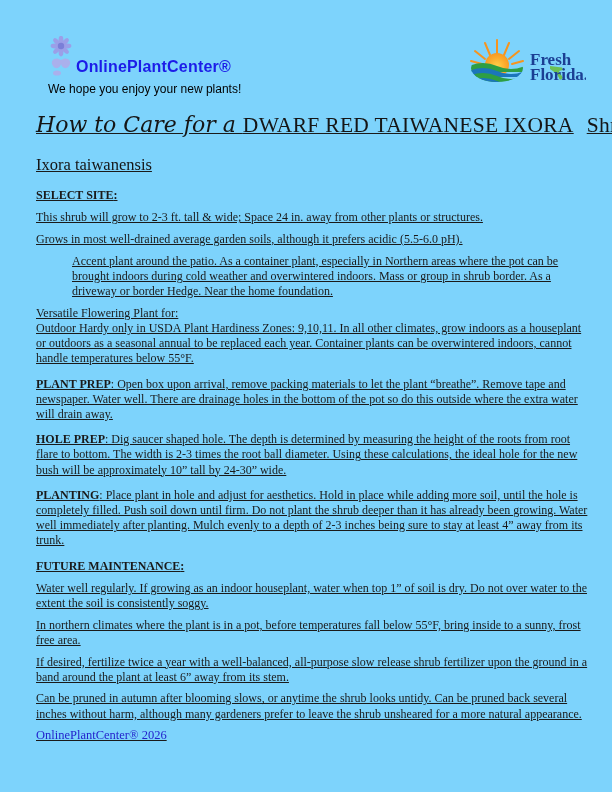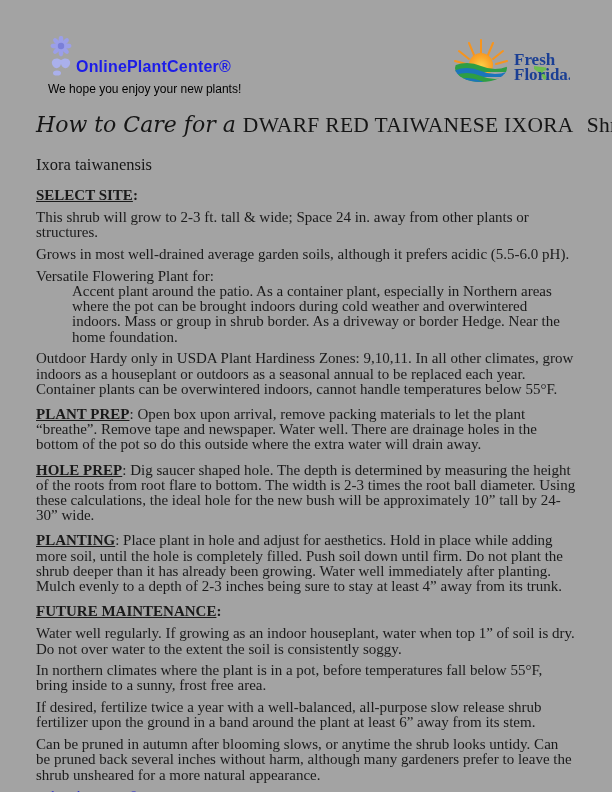--- a/index.html
+++ b/index.html
@@ -1,26 +1,27 @@
 <!DOCTYPE html>
 <html><head>
 <meta charset="utf-8">
 <style>
   html,body { margin:0; padding:0; background:#ffffff; }
   .page {
     position: relative;
     width: 612px;
     height: 792px;
     margin: 0 auto;
-    background: #a3a3a3;
+    background: #7dd3fc;
     box-sizing: border-box;
-    padding: 34px 36px 0 36px;
+    padding: 34px 20px 0 36px;
     font-family: "Liberation Serif", serif;
     color: #1a1a1a;
     overflow: hidden;
+    text-decoration: underline;
   }
 
   
   .brand-block { position: relative; height: 64px; }
   .flower-logo { position: absolute; left: 10px; top: 2px; }
   .brand-name {
     position: absolute; left: 40px; top: 24px;
     font-family: "Liberation Sans", sans-serif;
     font-weight: 700; font-size: 16px; letter-spacing: 0.2px;
     color: #1c1ce8;
@@ -42,21 +43,21 @@
     font-family: "Liberation Serif", serif;
     font-size: 21.5px; color: #151515; letter-spacing: 0.3px;
   }
   .title-gap { display: inline-block; width: 13px; }
   .subtitle {
     text-align: left; font-size: 16.5px; margin-top: 17px; color: #151515;
   }
 
   
   .doc-body { margin-top: 13px; }
-  .para { font-size: 15px; line-height: 15.2px; margin: 0 0 6.5px 0; }
+  .para { font-size: 12px; line-height: 15.2px; margin: 0 0 6.5px 0; }
   .hd { font-weight: 700; text-decoration: underline; text-decoration-thickness: 1.4px; }
   .hd-colon { font-weight: 700; }
   .sec-heading { margin: 10px 0 7px 0; }
   .indent { margin-left: 36px; margin-top: 0; }
   .runin-para { margin-top: 10px; }
   .versatile-lead { margin-bottom: 0; }
 
   .footer {
     text-align: left;
     font-family: "Liberation Serif", serif;
@@ -133,22 +134,22 @@
   </div>
   <div class="subtitle">Ixora taiwanensis</div>
 
   <div class="doc-body">
 
     <p class="para sec-heading"><span class="hd">SELECT SITE</span><span class="hd-colon">:</span></p>
 
     <p class="para">This shrub will grow to 2-3 ft. tall &amp; wide; Space 24 in. away from other plants or structures.</p>
     <p class="para">Grows in most well-drained average garden soils, although it prefers acidic (5.5-6.0 pH).</p>
 
+    <p class="para indent">Accent plant around the patio.  As a container plant, especially in Northern areas where the pot can be brought indoors during cold weather and overwintered indoors.  Mass or group in shrub border. As a driveway or border Hedge. Near the home foundation.</p>
     <p class="para versatile-lead">Versatile Flowering Plant for:</p>
-    <p class="para indent">Accent plant around the patio.  As a container plant, especially in Northern areas where the pot can be brought indoors during cold weather and overwintered indoors.  Mass or group in shrub border. As a driveway or border Hedge. Near the home foundation.</p>
 
     <p class="para">Outdoor Hardy only in USDA Plant Hardiness Zones: 9,10,11.  In all other climates, grow indoors as a houseplant or outdoors as a seasonal annual to be replaced each year.  Container plants can be overwintered indoors, cannot handle temperatures below 55°F.</p>
 
     <p class="para runin-para"><span class="hd">PLANT PREP</span><span>:   Open box upon arrival, remove packing materials to let the plant “breathe”.  Remove tape and newspaper.  Water well.  There are drainage holes in the bottom of the pot so do this outside where the extra water will drain away.</span></p>
 
     <p class="para runin-para"><span class="hd">HOLE PREP</span><span>:  Dig saucer shaped hole. The depth is determined by measuring the height of the roots from root flare to bottom. The width is 2-3 times the root ball diameter. Using these calculations, the ideal hole for the new bush will be approximately 10” tall by 24-30” wide.</span></p>
 
     <p class="para runin-para"><span class="hd">PLANTING</span><span>:  Place plant in hole and adjust for aesthetics.  Hold in place while adding more soil, until the hole is completely filled.  Push soil down until firm.  Do not plant the shrub deeper than it has already been growing.  Water well immediately after planting.  Mulch evenly to a depth of 2-3 inches being sure to stay at least 4” away from its trunk.</span></p>
 
     <p class="para sec-heading runin-para"><span class="hd">FUTURE MAINTENANCE</span><span class="hd-colon">:</span></p>

